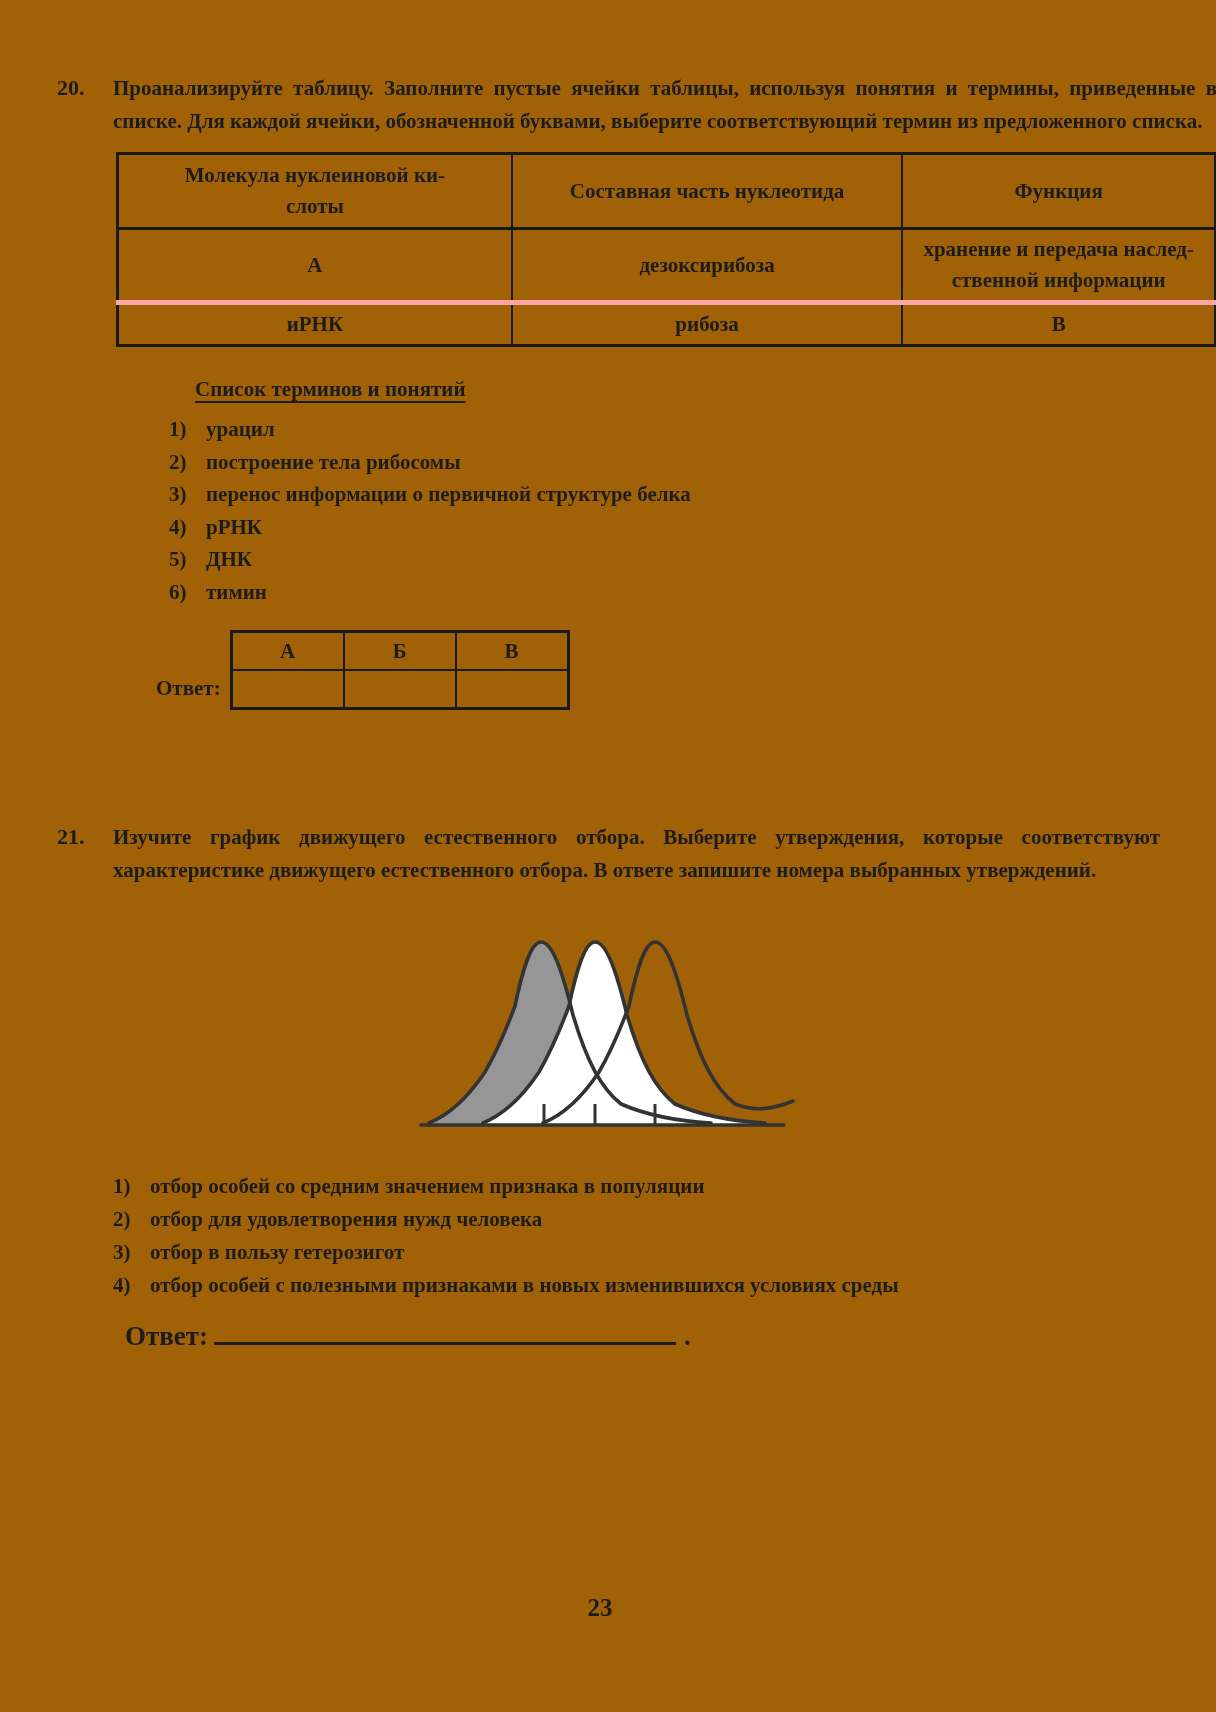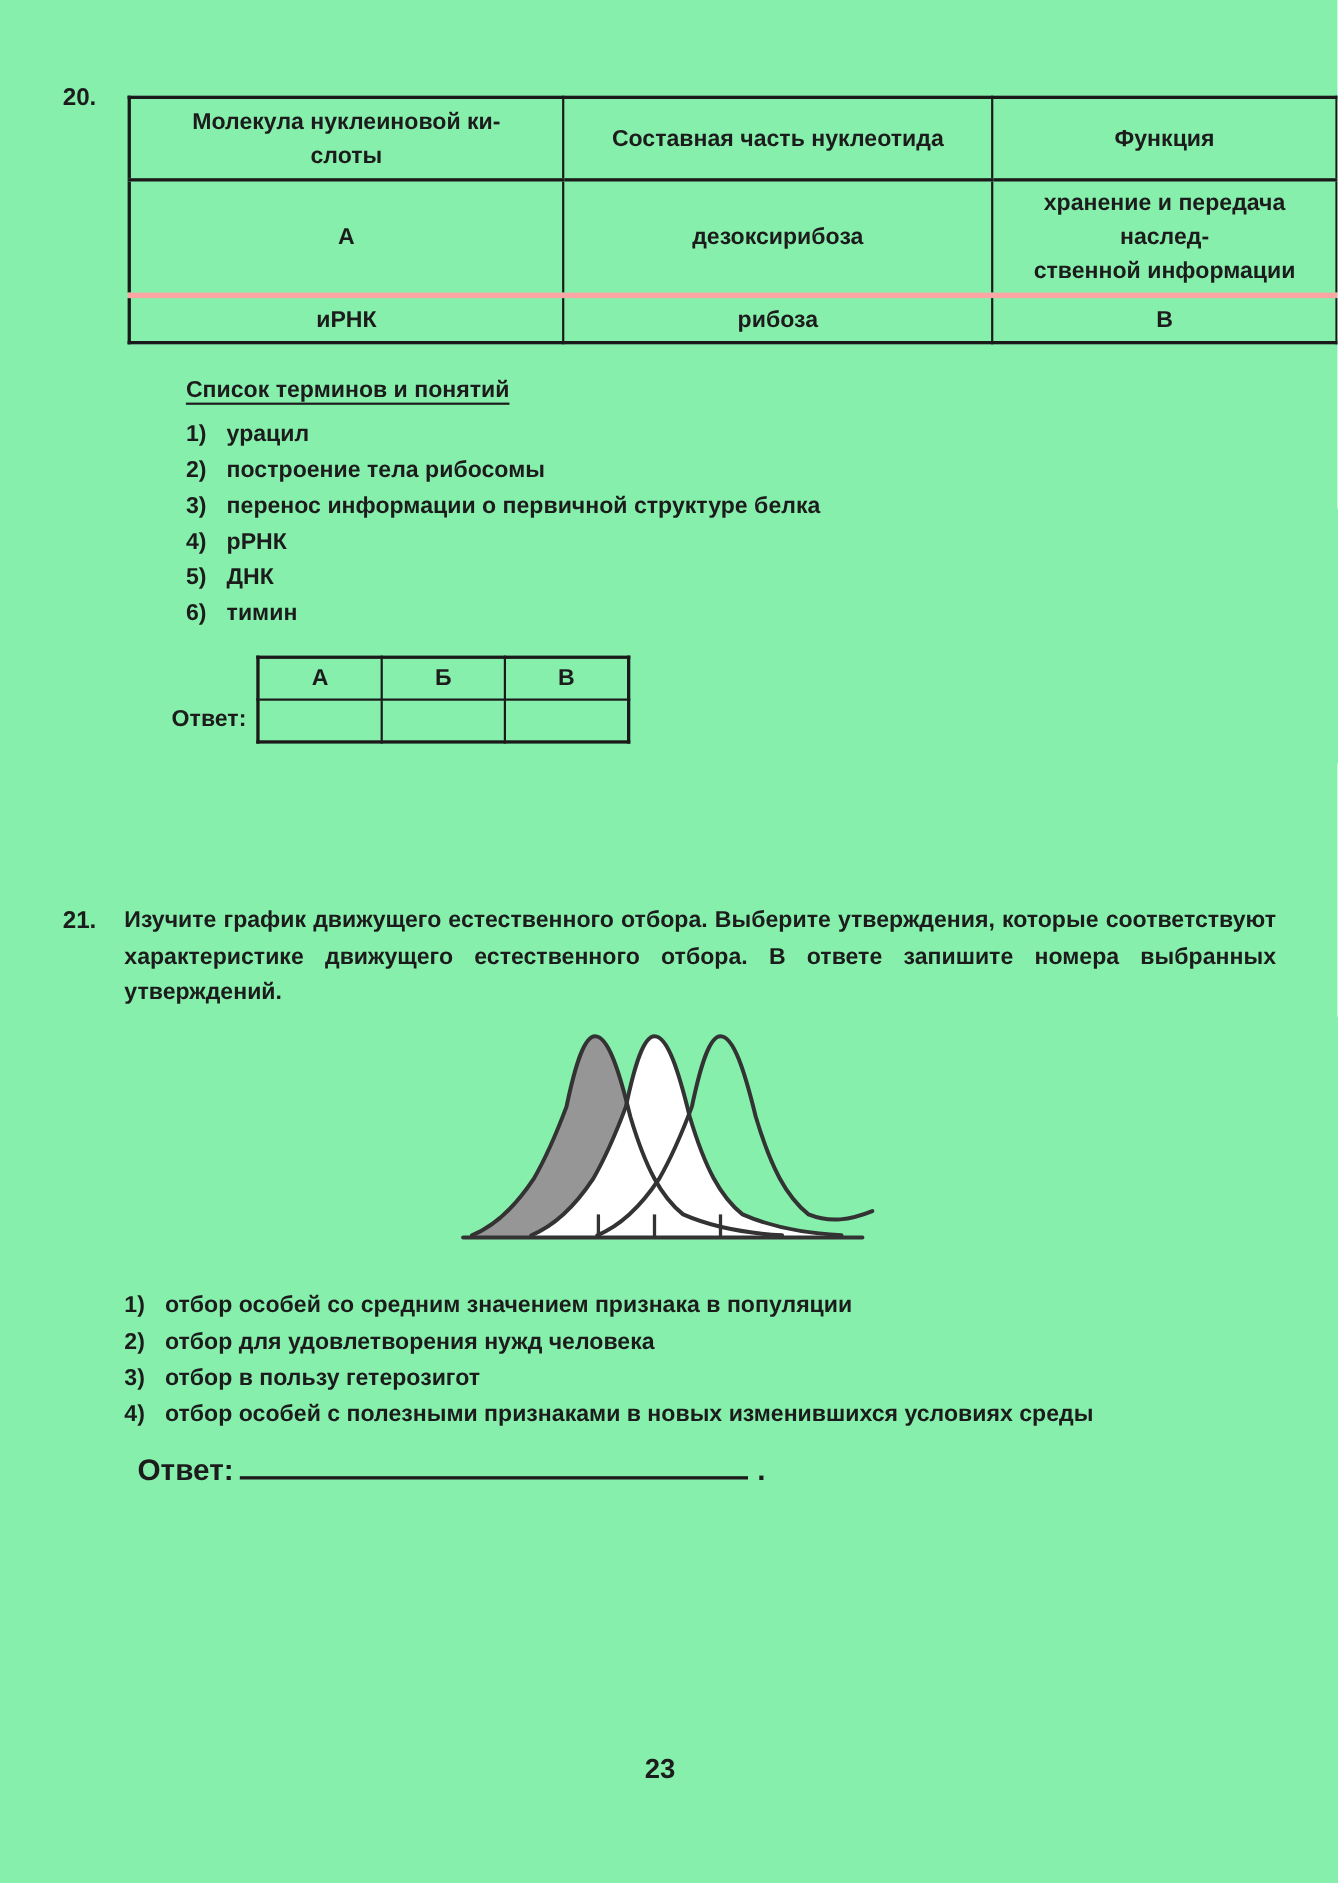--- a/index.html
+++ b/index.html
@@ -1,20 +1,20 @@
 <!DOCTYPE html>
 <html><head>
 <meta charset="utf-8">
 <style>
   html,body{margin:0;padding:0;background:#ffffff;}
   .page{
     position:relative;
     width:1216px;height:1712px;
-    background:#86efac;
-    font-family:Liberation Sans, sans-serif;
+    background:#a16207;
+    font-family:Liberation Serif, serif;
     font-weight:bold;
     color:#1c1c1c;
     overflow:hidden;
   }
   .q-block{position:absolute;left:57px;width:1103px;display:flex;align-items:flex-start;}
   .q-num{width:56px;flex:0 0 56px;font-size:22px;line-height:32.5px;}
   .q-body{flex:1;}
   .q-text{font-size:21px;line-height:32.5px;text-align:justify;margin:0;}
 
   
@@ -30,21 +30,21 @@
     text-align:center;vertical-align:middle;
     font-size:21px;line-height:31px;
     padding:4px 12px;
     white-space:pre-line;
   }
   table.main-table tr.hdr td{border-bottom:3px solid #1a1a1a;padding:5px 12px;}
   table.main-table{border:3px solid #1a1a1a;}
   table.main-table tr.last td{border-top:5px solid #fca5a5;}
 
   .terms-heading{
-    margin:26px 0 8px 56px;
+    margin:26px 0 8px 82px;
     font-size:21px;line-height:32px;
     text-decoration:underline;
     text-decoration-thickness:2px;
     text-underline-offset:5px;
     display:inline-block;
   }
   .term-list{margin:0 0 0 56px;}
   .term-item{display:flex;font-size:21px;line-height:32.5px;}
   .term-item .n{width:37px;flex:0 0 37px;}
 
@@ -79,20 +79,21 @@
   .page-number{position:absolute;top:1594px;left:0;width:1200px;text-align:center;font-size:25px;}
 </style>
 </head>
 <body>
 
 <div class="page">
 
   <div class="q-block" style="top:72px;">
     <div class="q-num">20.</div>
     <div class="q-body">
+      <p class="q-text">Проанализируйте таблицу. Заполните пустые ячейки таблицы, используя понятия и термины, приведенные в списке. Для каждой ячейки, обозначенной буквами, выберите соответствующий термин из предложенного списка.</p>
 
       <table class="main-table">
         <tbody>
             <tr class="hdr">
           <td style="width:33.5%">Молекула нуклеиновой ки-
 слоты</td>
           <td style="width:33.2%">Составная часть нуклеотида</td>
           <td>Функция</td>
         </tr>
         <tr>

